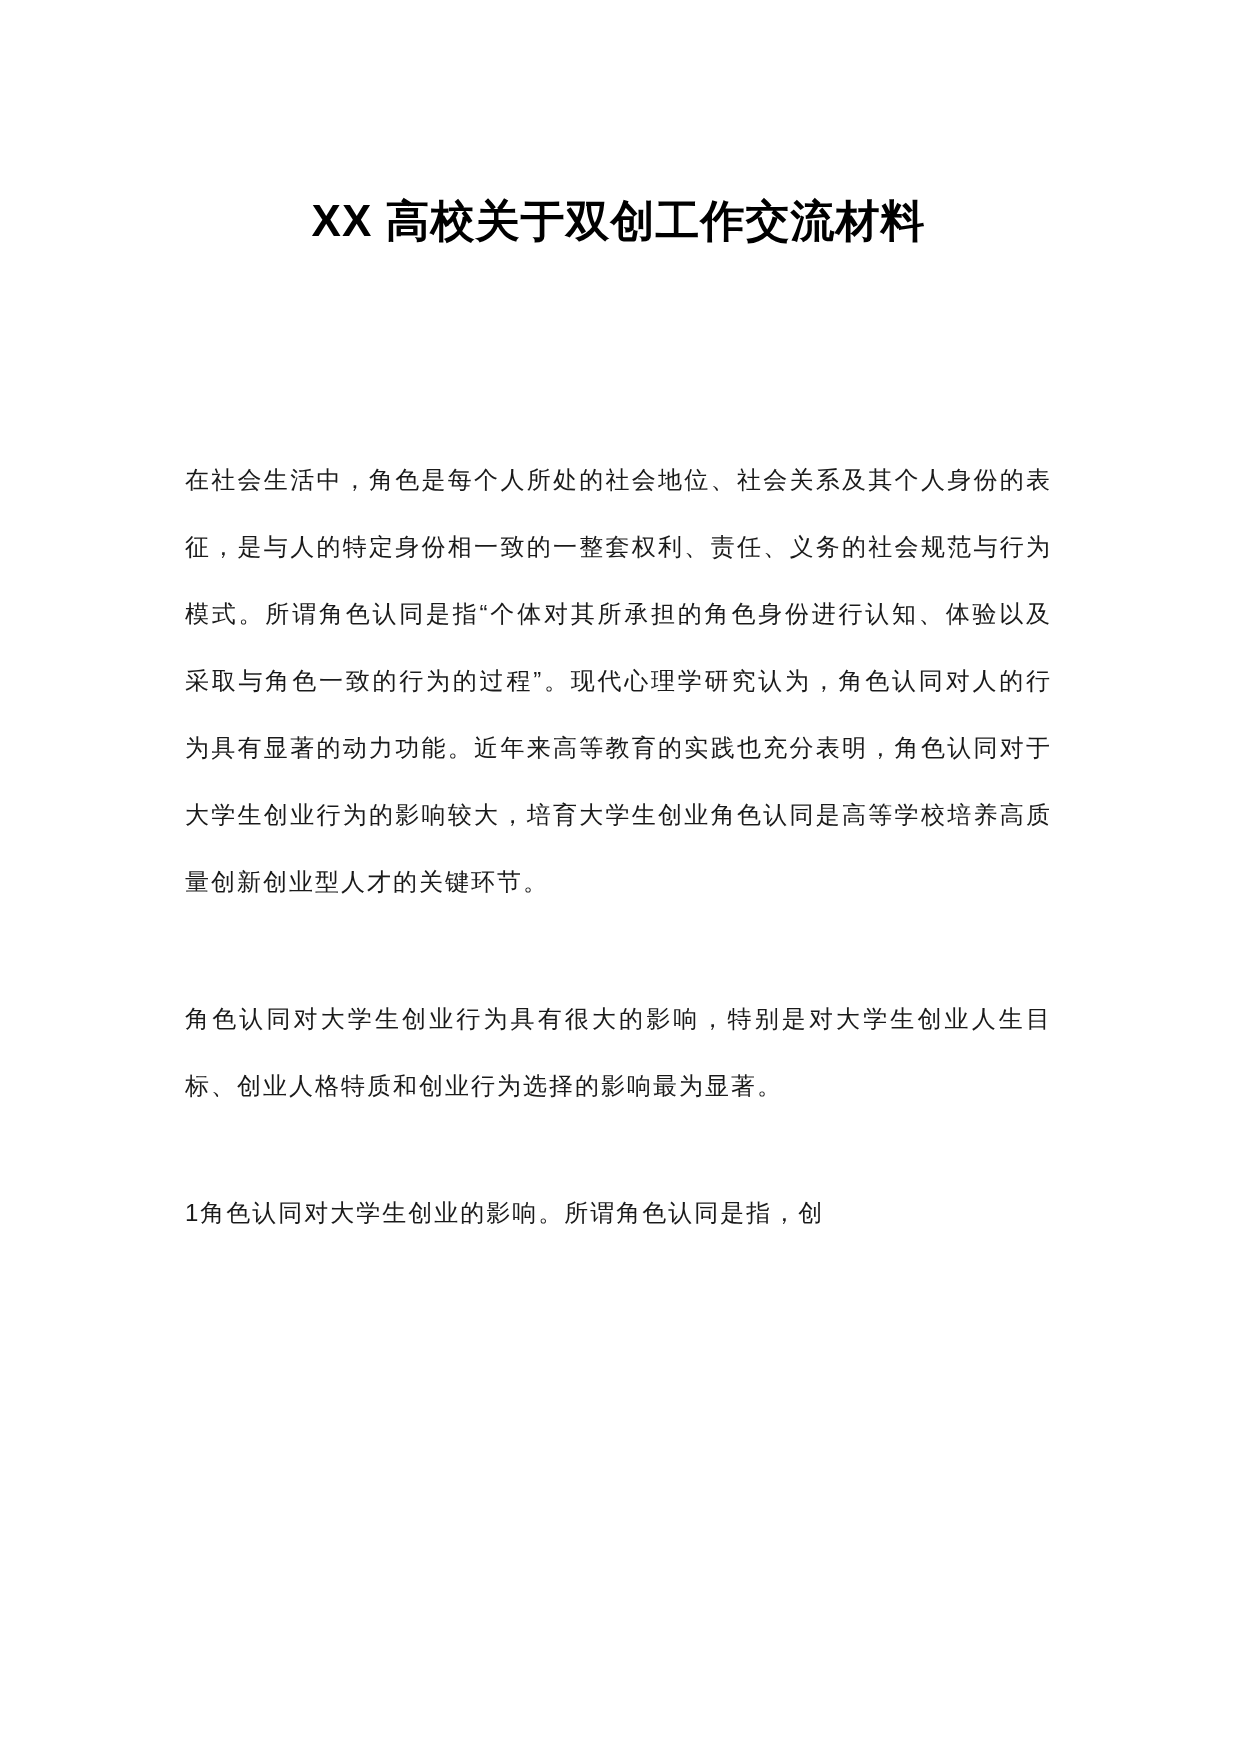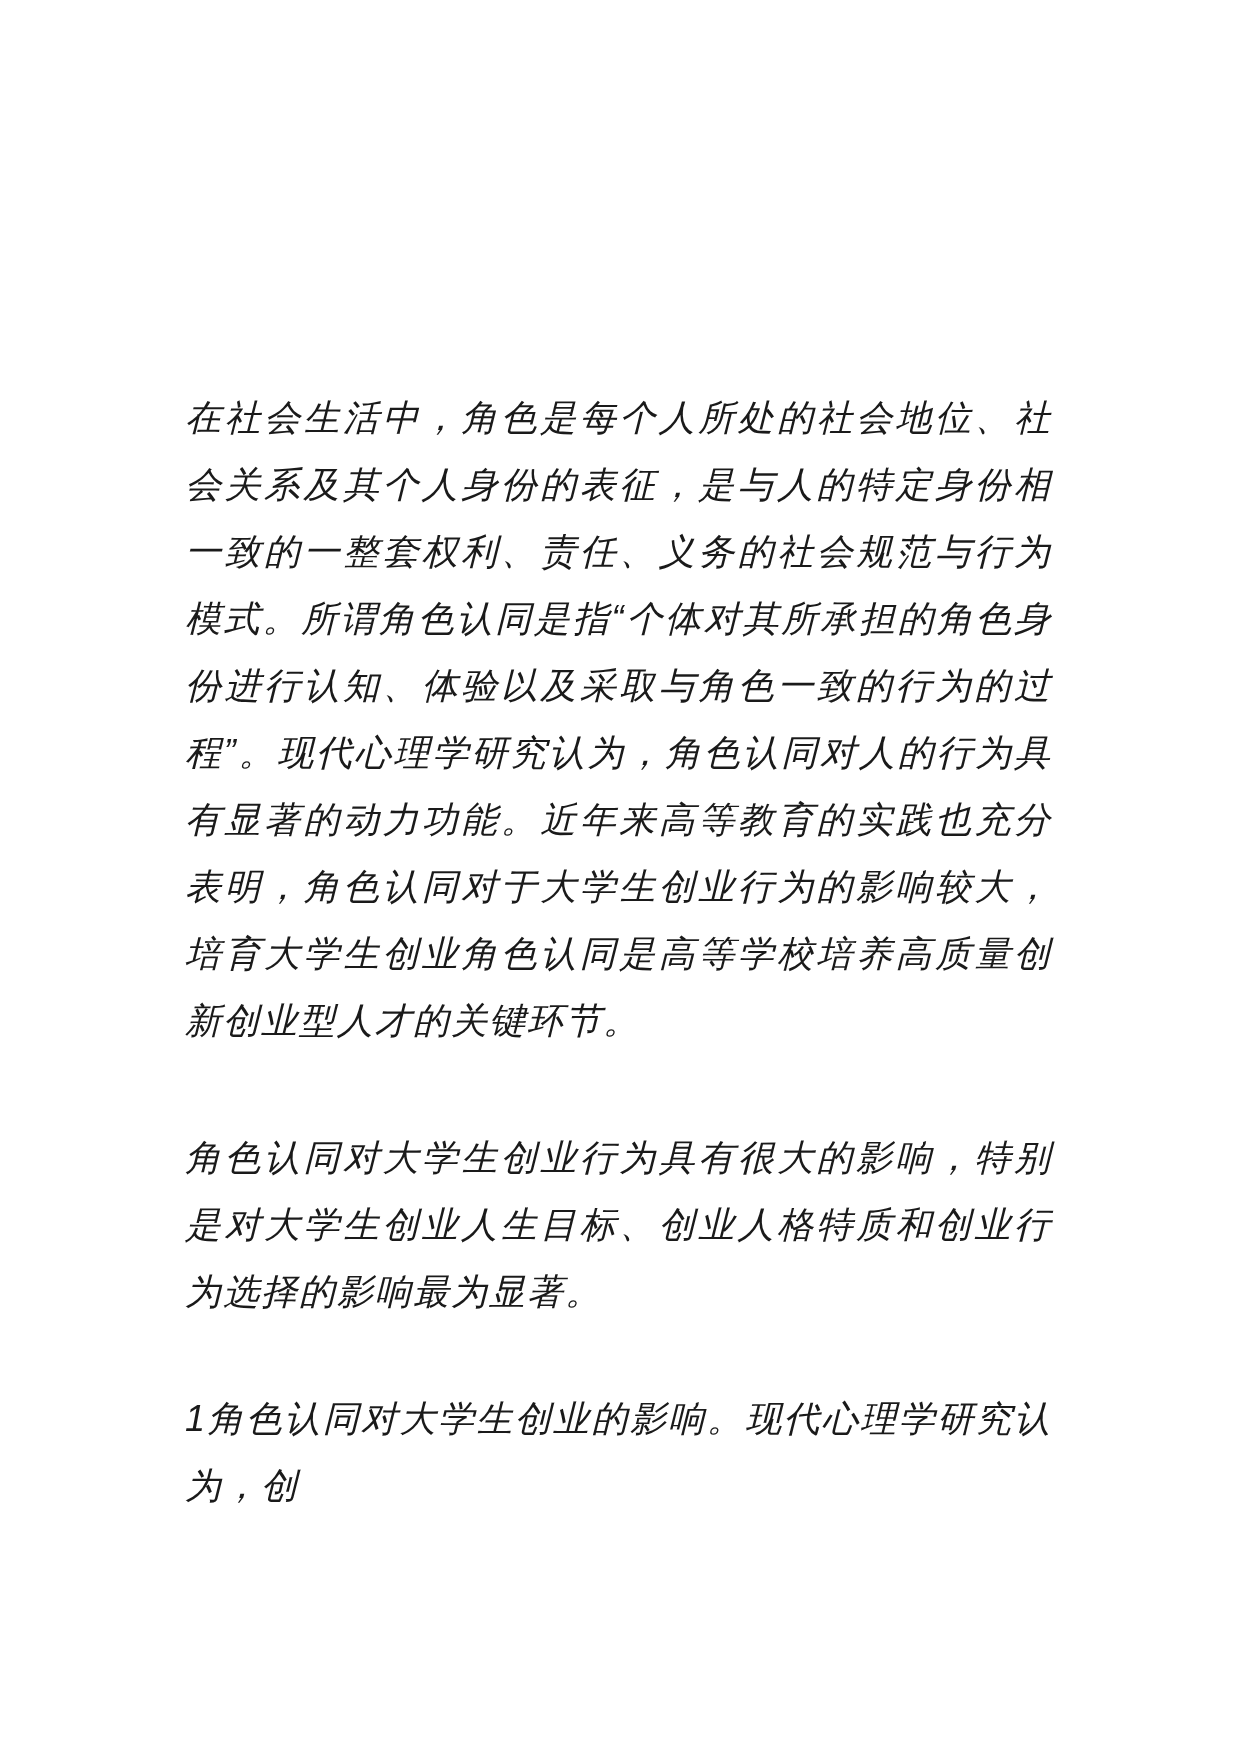--- a/index.html
+++ b/index.html
@@ -24,39 +24,39 @@
     font-size: 44px;
     line-height: 62px;
     font-weight: bold;
     color: #000000;
     text-align: center;
     letter-spacing: 1px;
     white-space: nowrap;
   }
   .para, .heading {
     margin: 0;
-    font-size: 36px;
+    font-size: 24px;
     font-weight: normal;
     line-height: 67px;
     letter-spacing: 2px;
     color: #1a1a1a;
-    font-style: italic;
   }
   .para {
     text-align: justify;
   }
   .mt-after-title { margin-top: 194px; }
   .mt-heading     { margin-top: 45px; }
   .mt-para2       { margin-top: 70px; }
   .mt-para3       { margin-top: 60px; }
 </style>
 </head>
 <body>
 
 <div class="page">
+  <h1 class="title">XX 高校关于双创工作交流材料</h1>
 
   <p class="para mt-after-title">在社会生活中，角色是每个人所处的社会地位、社会关系及其个人身份的表征，是与人的特定身份相一致的一整套权利、责任、义务的社会规范与行为模式。所谓角色认同是指“个体对其所承担的角色身份进行认知、体验以及采取与角色一致的行为的过程”。现代心理学研究认为，角色认同对人的行为具有显著的动力功能。近年来高等教育的实践也充分表明，角色认同对于大学生创业行为的影响较大，培育大学生创业角色认同是高等学校培养高质量创新创业型人才的关键环节。</p>
 
 
   <p class="para mt-para2">角色认同对大学生创业行为具有很大的影响，特别是对大学生创业人生目标、创业人格特质和创业行为选择的影响最为显著。</p>
 
-  <p class="para mt-para3">1角色认同对大学生创业的影响。现代心理学研究认为，创</p>
+  <p class="para mt-para3">1角色认同对大学生创业的影响。所谓角色认同是指，创</p>
 </div>
 
 </body></html>

